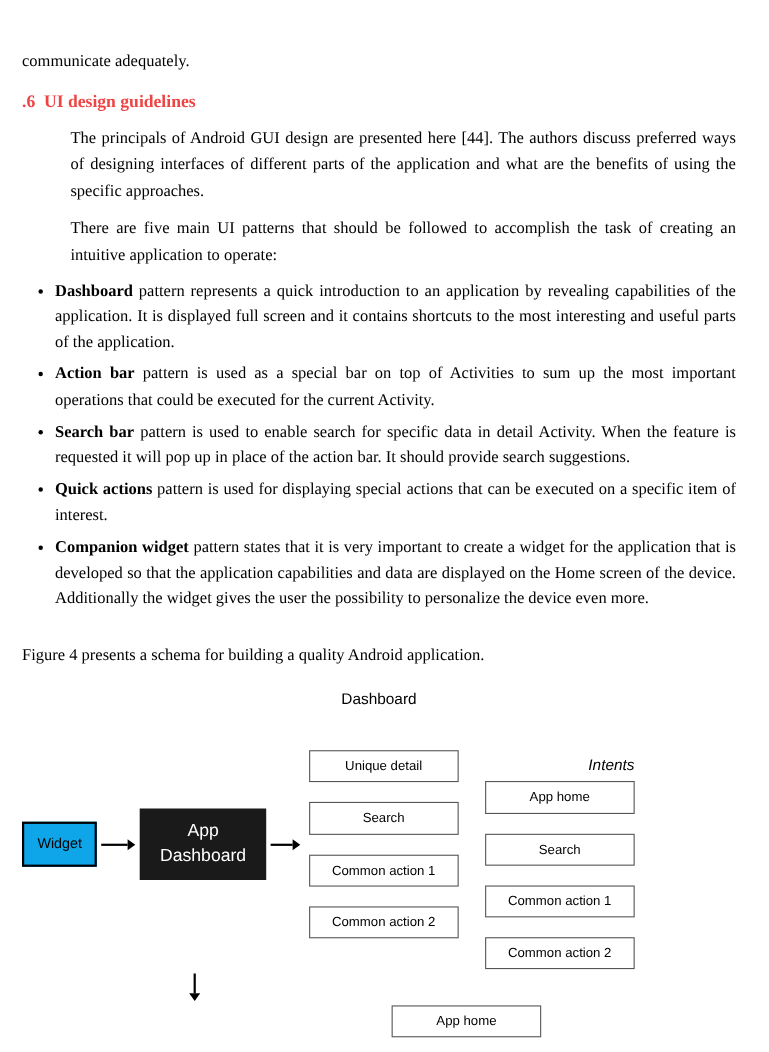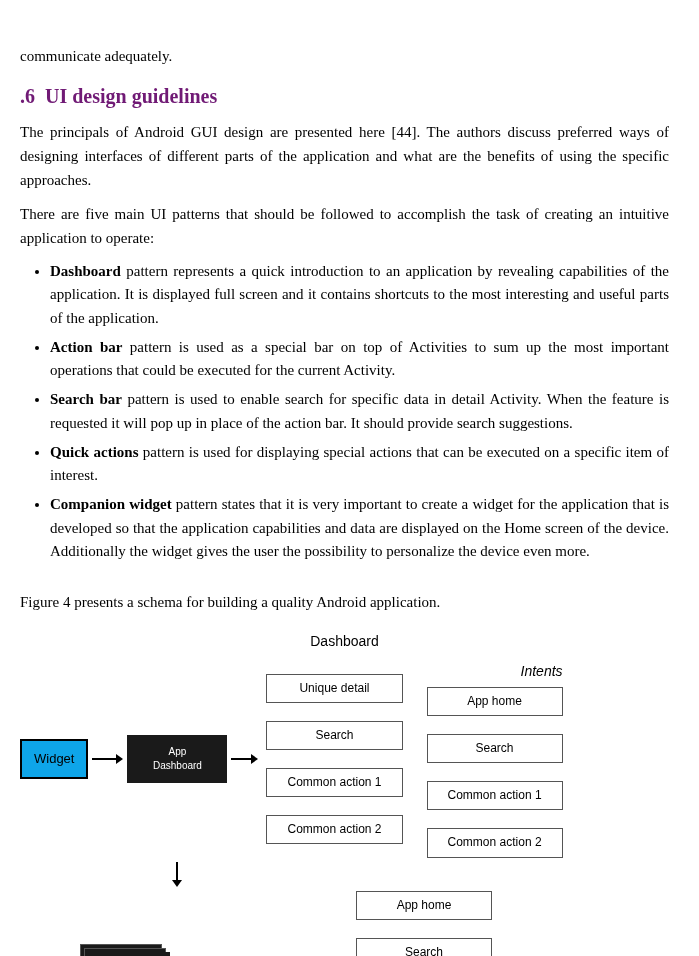--- a/index.html
+++ b/index.html
@@ -12,29 +12,30 @@
       padding: 20px 30px 20px 20px;
       width: 699px;
     }
 
     .intro-text {
       text-align: justify;
       margin-bottom: 10px;
     }
 
     .section-heading {
-      color: #701a75;
-      font-size: 20px;
+      color: #ef4444;
+      font-size: 16px;
       font-weight: bold;
       margin: 12px 0 8px 0;
     }
 
     .body-text {
       text-align: justify;
       margin-bottom: 10px;
+      margin-left: 44px;
     }
 
     .bullet-list {
       margin: 8px 0 8px 30px;
       list-style: disc;
     }
 
     .bullet-list li {
       text-align: justify;
       margin-bottom: 6px;
@@ -71,21 +72,21 @@
       font-size: 13px;
       font-family: Arial, sans-serif;
       background: #0ea5e9;
       white-space: nowrap;
     }
 
     .box-dashboard {
       background: #1a1a1a;
       color: #fff;
       padding: 10px 18px;
-      font-size: 10px;
+      font-size: 16px;
       font-family: Arial, sans-serif;
       text-align: center;
       line-height: 1.4;
       min-width: 100px;
     }
 
     .dashboard-boxes {
       display: flex;
       flex-direction: column;
       gap: 18px;
@@ -101,20 +102,21 @@
       background: #fff;
       min-width: 130px;
     }
 
     .intents-label {
       font-family: Arial, sans-serif;
       font-size: 14px;
       text-align: right;
       margin-bottom: 4px;
       font-style: italic;
+      margin-top: 30px;
     }
 
     .activity-stack {
       position: relative;
       width: 90px;
       height: 64px;
       margin-right: 0;
     }
 
     .activity-card {

